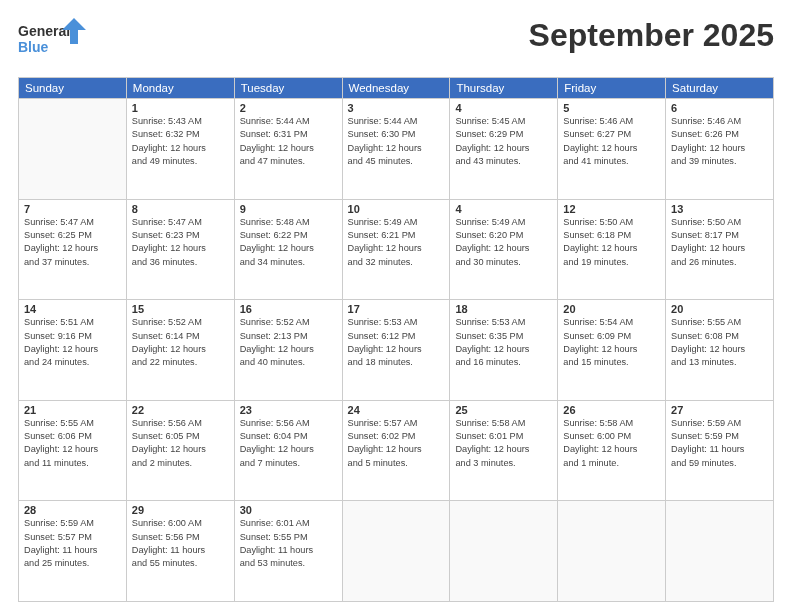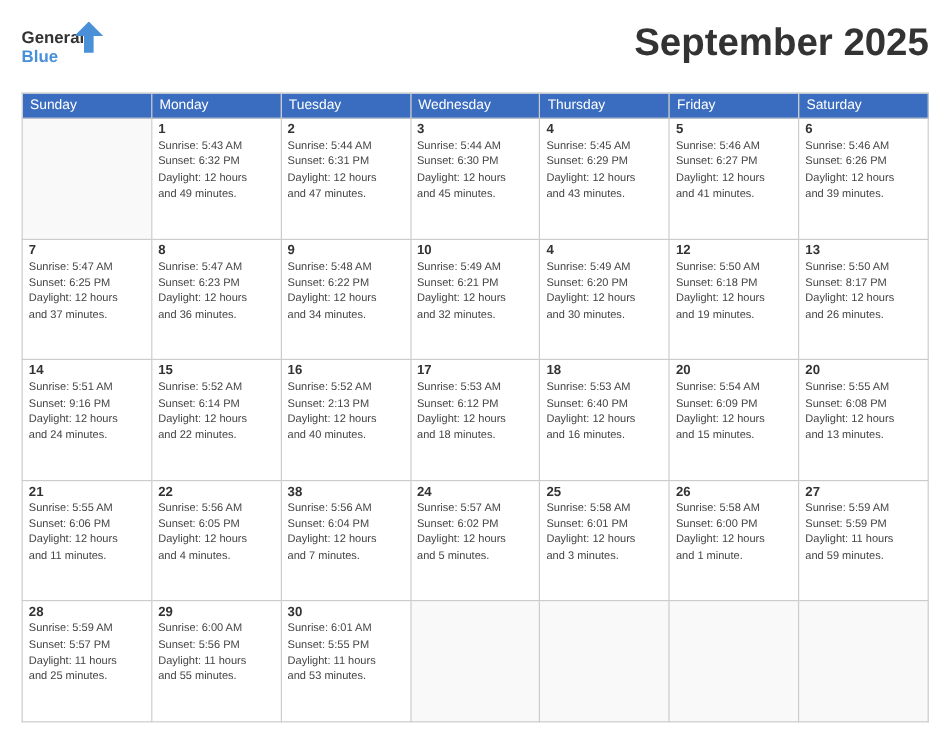--- a/index.html
+++ b/index.html
@@ -178,42 +178,42 @@
           <td>
             <span class="day-num">16</span>
             <div class="day-info"><span>Sunrise: 5:52 AM</span><br><span>Sunset: 2:13 PM</span><br><span>Daylight: 12 hours</span><br><span>and 40 minutes.</span></div>
           </td>
           <td>
             <span class="day-num">17</span>
             <div class="day-info"><span>Sunrise: 5:53 AM</span><br><span>Sunset: 6:12 PM</span><br><span>Daylight: 12 hours</span><br><span>and 18 minutes.</span></div>
           </td>
           <td>
             <span class="day-num">18</span>
-            <div class="day-info"><span>Sunrise: 5:53 AM</span><br><span>Sunset: 6:40 PM</span><br><span>Daylight: 12 hours</span><br><span>and 16 minutes.</span></div>
+            <div class="day-info"><span>Sunrise: 5:53 AM</span><br><span>Sunset: 6:35 PM</span><br><span>Daylight: 12 hours</span><br><span>and 16 minutes.</span></div>
           </td>
           <td>
             <span class="day-num">20</span>
             <div class="day-info"><span>Sunrise: 5:54 AM</span><br><span>Sunset: 6:09 PM</span><br><span>Daylight: 12 hours</span><br><span>and 15 minutes.</span></div>
           </td>
           <td>
             <span class="day-num">20</span>
             <div class="day-info"><span>Sunrise: 5:55 AM</span><br><span>Sunset: 6:08 PM</span><br><span>Daylight: 12 hours</span><br><span>and 13 minutes.</span></div>
           </td>
         </tr>
         <tr>
           <td>
             <span class="day-num">21</span>
             <div class="day-info"><span>Sunrise: 5:55 AM</span><br><span>Sunset: 6:06 PM</span><br><span>Daylight: 12 hours</span><br><span>and 11 minutes.</span></div>
           </td>
           <td>
             <span class="day-num">22</span>
-            <div class="day-info"><span>Sunrise: 5:56 AM</span><br><span>Sunset: 6:05 PM</span><br><span>Daylight: 12 hours</span><br><span>and 4 minutes.</span></div>
-          </td>
-          <td>
-            <span class="day-num">38</span>
+            <div class="day-info"><span>Sunrise: 5:56 AM</span><br><span>Sunset: 6:05 PM</span><br><span>Daylight: 12 hours</span><br><span>and 2 minutes.</span></div>
+          </td>
+          <td>
+            <span class="day-num">23</span>
             <div class="day-info"><span>Sunrise: 5:56 AM</span><br><span>Sunset: 6:04 PM</span><br><span>Daylight: 12 hours</span><br><span>and 7 minutes.</span></div>
           </td>
           <td>
             <span class="day-num">24</span>
             <div class="day-info"><span>Sunrise: 5:57 AM</span><br><span>Sunset: 6:02 PM</span><br><span>Daylight: 12 hours</span><br><span>and 5 minutes.</span></div>
           </td>
           <td>
             <span class="day-num">25</span>
             <div class="day-info"><span>Sunrise: 5:58 AM</span><br><span>Sunset: 6:01 PM</span><br><span>Daylight: 12 hours</span><br><span>and 3 minutes.</span></div>
           </td>

